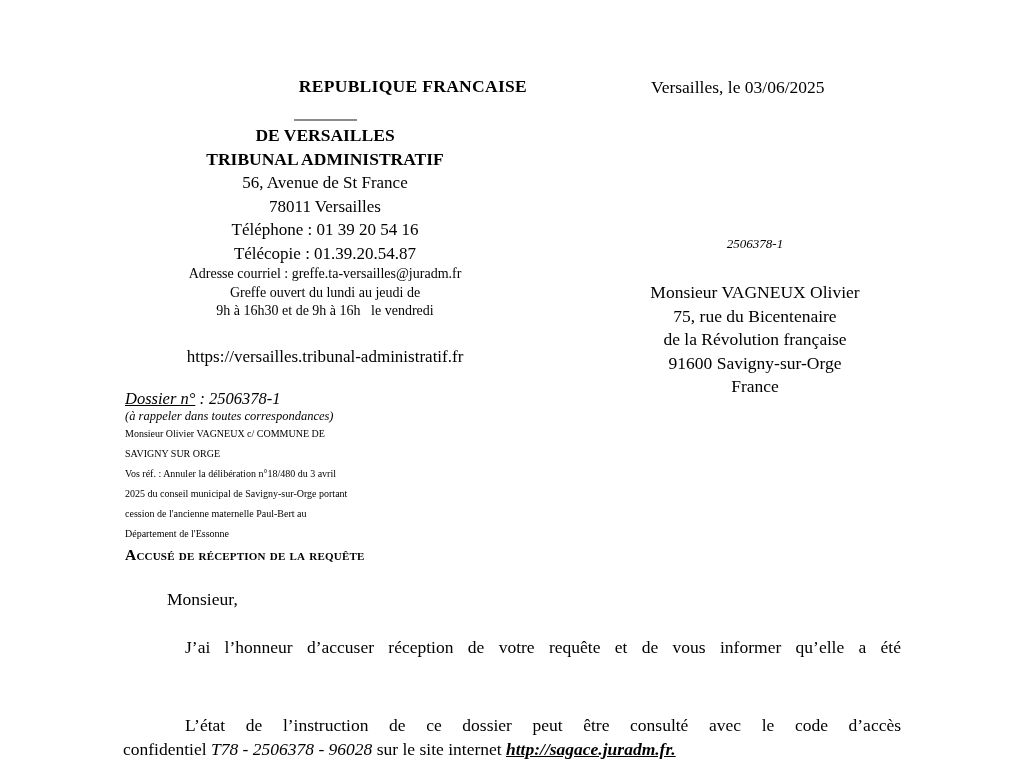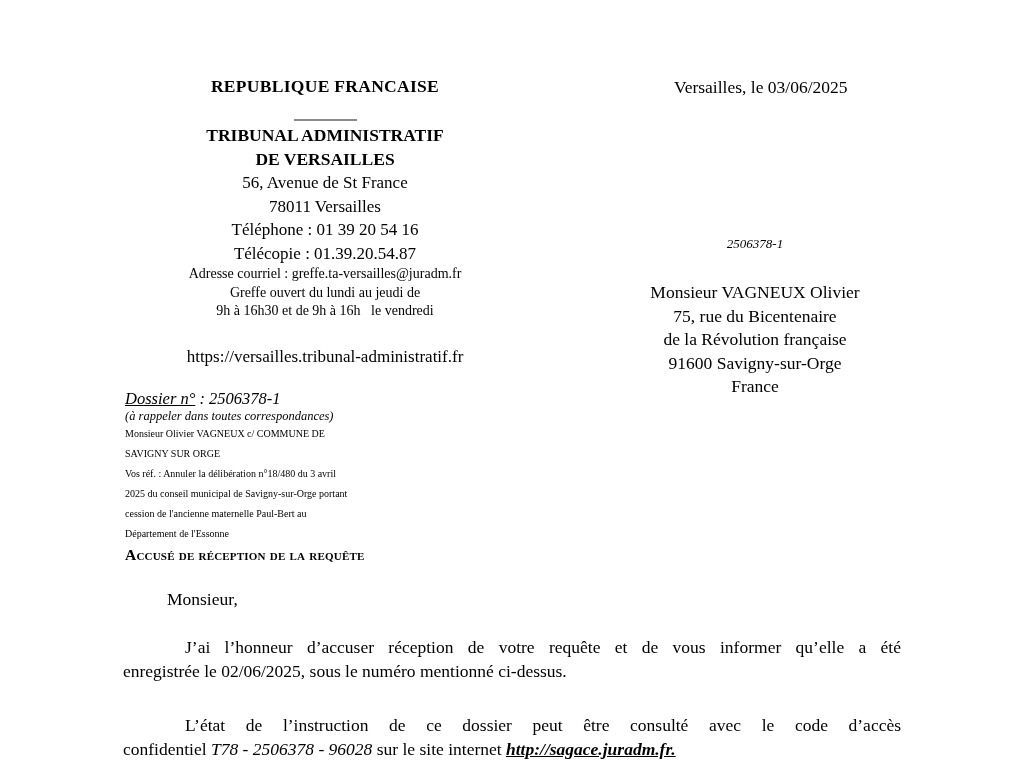--- a/index.html
+++ b/index.html
@@ -7,30 +7,30 @@
     position: relative;
     width: 1024px;
     height: 777px;
     background: #ffffff;
     color: #000000;
     font-family: "Liberation Serif", serif;
     overflow: hidden;
   }
   
   .left-col { position: absolute; left: 123px; top: 76px; width: 404px; text-align: center; }
-  .republic { font-size: 17.5px; font-weight: bold; letter-spacing: 0.3px; line-height: 20px; }
+  .republic { font-size: 17.5px; font-weight: bold; letter-spacing: 0.3px; line-height: 20px; text-align: right; }
   .rule { width: 63px; height: 2px; background: #8a8a8a; margin: 23px auto 2px auto; }
   .court-name { font-size: 17.5px; font-weight: bold; line-height: 24px; }
   .addr { font-size: 17px; line-height: 23.5px; }
   .small-line { font-size: 14px; line-height: 18.5px; }
   .pre { white-space: pre; }
   .website { font-size: 17px; margin-top: 26px; }
 
   
-  .date-line { position: absolute; left: 674px; top: 77px; font-size: 17.5px; }
+  .date-line { position: absolute; left: 651px; top: 77px; font-size: 17.5px; }
   .ref-num { position: absolute; left: 610px; top: 236px; width: 290px; text-align: center; font-style: italic; font-size: 13px; }
   .recipient { position: absolute; left: 610px; top: 281px; width: 290px; text-align: center; font-size: 17.5px; line-height: 23.5px; }
 
   
   .dossier { position: absolute; left: 125px; top: 388px; width: 404px; text-align: left; }
   .dossier-line { font-size: 16.5px; line-height: 21px; font-style: italic; }
   .underline { text-decoration: underline; }
   .note { font-size: 12.5px; font-style: italic; line-height: 15px; }
   .case-line, .ref-line { font-size: 10px; line-height: 20px; }
   .subject { font-size: 15.5px; font-weight: bold; font-variant: small-caps; line-height: 17px; margin-top: 2px; letter-spacing: 0.2px; }
@@ -45,22 +45,22 @@
   .link { font-style: italic; font-weight: bold; text-decoration: underline; }
 </style>
 </head>
 <body>
 
 <div id="page">
 
   <div class="left-col">
     <div class="republic">REPUBLIQUE FRANCAISE</div>
     <div class="rule"></div>
+    <div class="court-name">DE VERSAILLES</div>
     <div class="court-name">TRIBUNAL ADMINISTRATIF</div>
-    <div class="court-name">DE VERSAILLES</div>
     <div class="addr">56, Avenue de St France</div>
     <div class="addr">78011 Versailles</div>
     <div class="addr">Téléphone : 01 39 20 54 16</div>
     <div class="addr">Télécopie : 01.39.20.54.87</div>
     <div class="small-line">Adresse courriel : greffe.ta-versailles@juradm.fr</div>
     <div class="small-line">Greffe ouvert du lundi au jeudi de</div>
     <div class="small-line pre">9h à 16h30 et de 9h à 16h   le vendredi</div>
     <div class="website">https://versailles.tribunal-administratif.fr</div>
   </div>
 
@@ -87,21 +87,20 @@
     <div class="ref-line">2025 du conseil municipal de Savigny-sur-Orge portant</div>
     <div class="ref-line">cession de l'ancienne maternelle Paul-Bert au</div>
     <div class="ref-line">Département de l'Essonne</div>
     <div class="subject">Accusé de réception de la requête</div>
   </div>
 
   <div class="salutation">Monsieur,</div>
 
   <div class="para" id="para1">
     <div class="jline">J’ai l’honneur d’accuser réception de votre requête et de vous informer qu’elle a été</div>
-    <div>enregistrée le 02/06/2025, sous le numéro mentionné ci-dessus.</div>
   </div>
 
   <div class="para" id="para2">
     <div class="jline">L’état de l’instruction de ce dossier peut être consulté avec le code d’accès</div>
     <div>
       <span>confidentiel </span><span class="code">T78 - 2506378 - 96028</span><span> sur le site internet </span><span class="link">http://sagace.juradm.fr.</span>
     </div>
   </div>
 
 </div>

